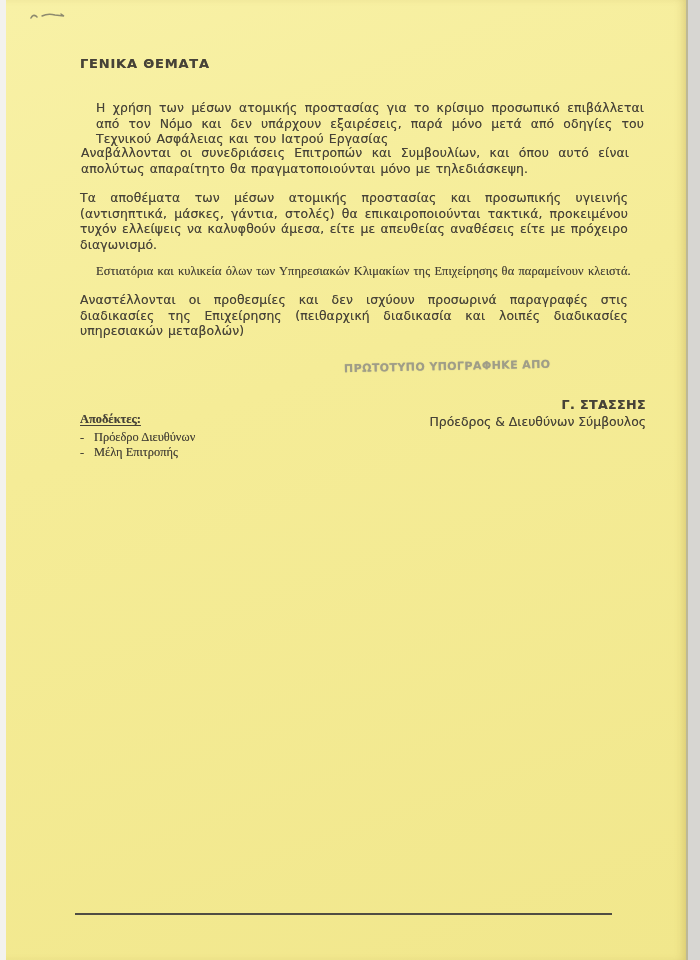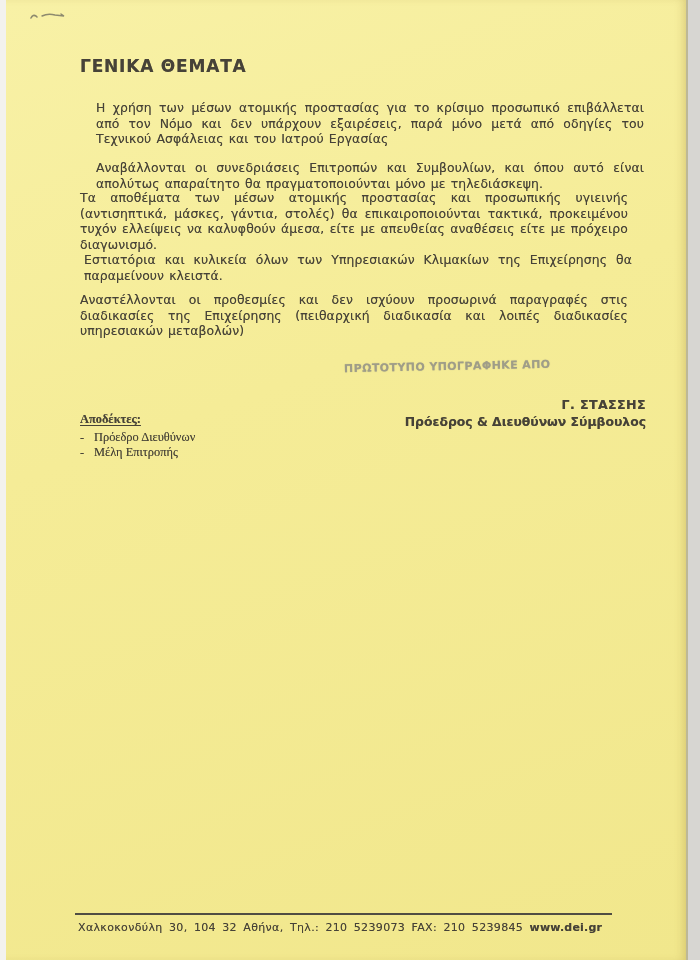--- a/index.html
+++ b/index.html
@@ -29,21 +29,21 @@
     width: 682px; height: 960px;
     background: linear-gradient(160deg, #f8f1a6 0%, var(--paper, #f5ec97) 40%, #f1e78c 100%);
     border-right: 2px solid #bdb896;
     box-shadow: inset -6px 0 10px -4px rgba(150,120,40,0.30);
     box-sizing: border-box;
     color: var(--ink, #464238);
   }
   .abs { position: absolute; }
   .pen-mark { opacity: .75; }
   .heading {
-    font-size: 17px; font-weight: bold; letter-spacing: .8px;
+    font-size: 13px; font-weight: bold; letter-spacing: .8px;
     text-shadow: 0 0 .6px rgba(60,55,40,.55);
   }
   .para {
     width: 548px;
     font-size: 12.4px; line-height: 15.6px;
     text-align: justify;
     letter-spacing: .1px; word-spacing: 1px;
     text-shadow: 0 0 .6px rgba(60,55,40,.5);
   }
   .stamp {
@@ -54,21 +54,20 @@
     text-shadow: 0 0 1px rgba(150,148,125,.6);
   }
   .sig-block { width: 440px; text-align: right; }
   .sig-name {
     font-size: 12.6px; font-weight: bold; letter-spacing: .4px;
     text-shadow: 0 0 .6px rgba(60,55,40,.55);
   }
   .sig-title {
     font-size: 12.4px; margin-top: 2px;
     text-shadow: 0 0 .6px rgba(60,55,40,.5);
-    font-weight: bold;
   }
   .list-label {
     font-size: 12.4px; font-weight: bold;
     text-decoration: underline;
     text-underline-offset: 2px;
     text-shadow: 0 0 .6px rgba(60,55,40,.5);
   }
   .list-row {
     font-size: 12.4px; line-height: 15.4px;
     text-shadow: 0 0 .6px rgba(60,55,40,.5);
@@ -96,25 +95,25 @@
 
     <svg class="abs pen-mark" style="left:22px; top:8px;" width="46" height="16" viewBox="0 0 46 16">
       <path d="M3,10 q2,-4 5,-2 l1,1" fill="none" stroke="#6a685c" stroke-width="1.6" stroke-linecap="round"></path>
       <path d="M14,8 q6,-3 13,-1 l9,1 l-3,-2" fill="none" stroke="#6a685c" stroke-width="1.4" stroke-linecap="round"></path>
     </svg>
 
     <div class="abs heading" style="left:74px; top:56px;">ΓΕΝΙΚΑ ΘΕΜΑΤΑ</div>
 
     <p class="abs para" style="left:74px; top:84px; margin:16px;">Η χρήση των μέσων ατομικής προστασίας για το κρίσιμο προσωπικό επιβάλλεται από τον Νόμο και δεν υπάρχουν εξαιρέσεις, παρά μόνο μετά από οδηγίες του Τεχνικού Ασφάλειας και του Ιατρού Εργασίας</p>
 
-    <p class="abs para" style="left:74px; top:144px; margin:16px;">Αναβάλλονται οι συνεδριάσεις Επιτροπών και Συμβουλίων, και όπου αυτό είναι απολύτως απαραίτητο θα πραγματοποιούνται μόνο με τηλεδιάσκεψη.</p>
+    <p class="abs para" style="left:74px; top:144px; margin:1px;">Αναβάλλονται οι συνεδριάσεις Επιτροπών και Συμβουλίων, και όπου αυτό είναι απολύτως απαραίτητο θα πραγματοποιούνται μόνο με τηλεδιάσκεψη.</p>
 
     <p class="abs para" style="left:74px; top:190px; margin:0;">Τα αποθέματα των μέσων ατομικής προστασίας και προσωπικής υγιεινής (αντισηπτικά, μάσκες, γάντια, στολές) θα επικαιροποιούνται τακτικά, προκειμένου τυχόν ελλείψεις να καλυφθούν άμεσα, είτε με απευθείας αναθέσεις είτε με πρόχειρο διαγωνισμό.</p>
 
-    <p class="abs para" style="left:74px; top:248px; margin:4px;">Εστιατόρια και κυλικεία όλων των Υπηρεσιακών Κλιμακίων της Επιχείρησης θα παραμείνουν κλειστά.</p>
+    <p class="abs para" style="left:74px; top:248px; margin:16px;font-family:Liberation Serif, serif;">Εστιατόρια και κυλικεία όλων των Υπηρεσιακών Κλιμακίων της Επιχείρησης θα παραμείνουν κλειστά.</p>
 
     <p class="abs para" style="left:74px; top:292px; margin:0;">Αναστέλλονται οι προθεσμίες και δεν ισχύουν προσωρινά παραγραφές στις διαδικασίες της Επιχείρησης (πειθαρχική διαδικασία και λοιπές διαδικασίες υπηρεσιακών μεταβολών)</p>
 
     <div class="abs stamp" style="left:338px; top:360px;">ΠΡΩΤΟΤΥΠΟ ΥΠΟΓΡΑΦΗΚΕ ΑΠΟ</div>
 
     <div class="abs sig-block" style="left:200px; top:397px;">
       <div class="sig-name">Γ. ΣΤΑΣΣΗΣ</div>
       <div class="sig-title">Πρόεδρος &amp; Διευθύνων Σύμβουλος</div>
     </div>
 
@@ -124,19 +123,15 @@
         <span class="dash">-</span><span>Πρόεδρο Διευθύνων</span>
       </div>
       <div class="list-row">
         <span class="dash">-</span><span>Μέλη Επιτροπής</span>
       </div>
     </div>
 
 
     <div class="abs footer-rule" style="left:69px; top:913px;"></div>
 
-    <div class="abs footer-text" style="left:72px; top:921px;">
-      <span>Χαλκοκονδύλη 30, 104 32  Αθήνα, Τηλ.: 210 5239073  FAX: 210 5239845</span>
-      <span class="site">www.dei.gr</span>
-    </div>
 
   </div>
 </div>
 
 </body></html>

